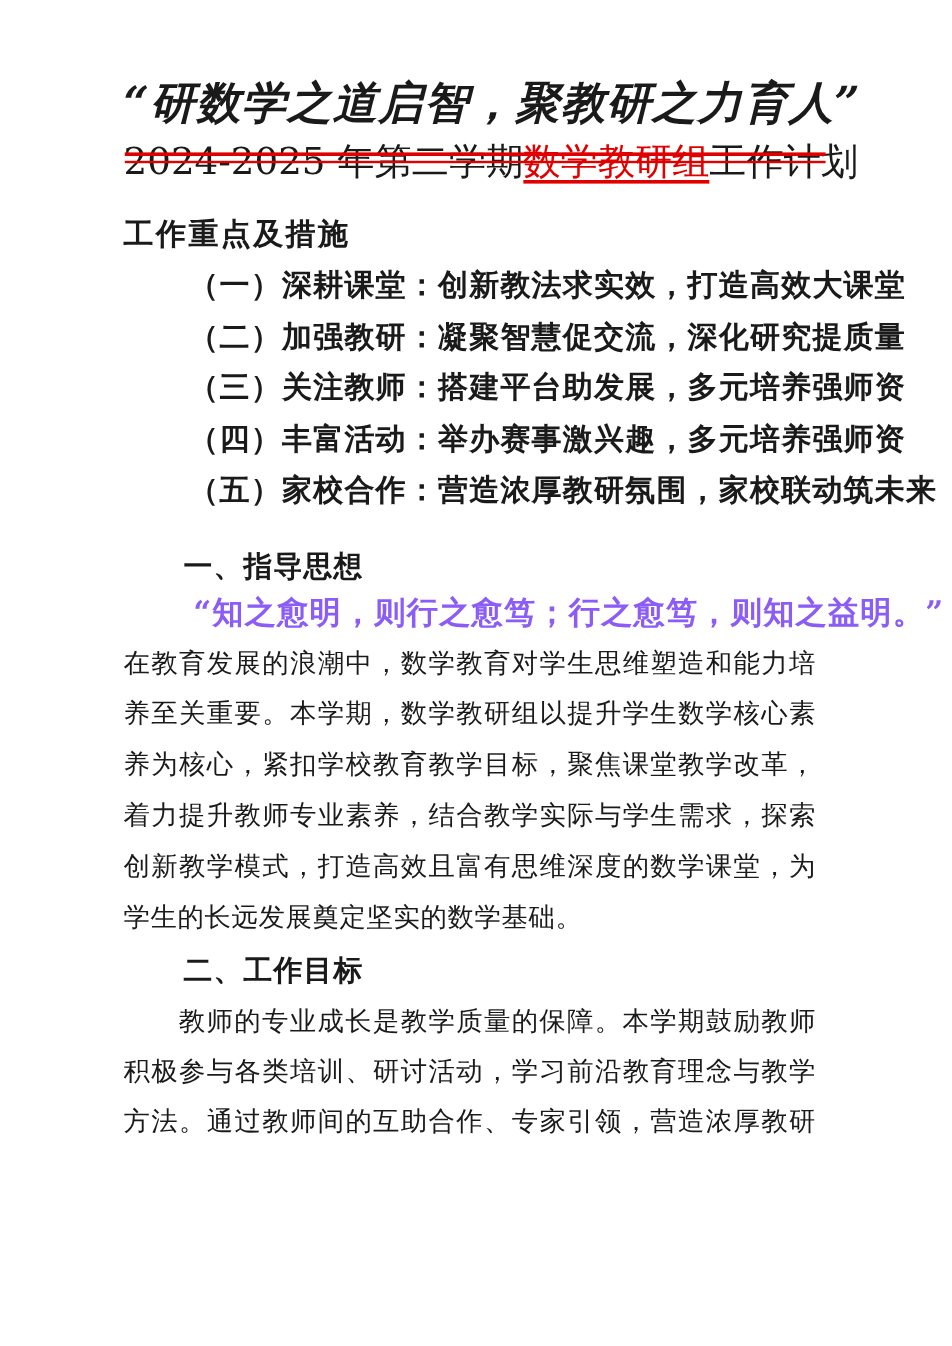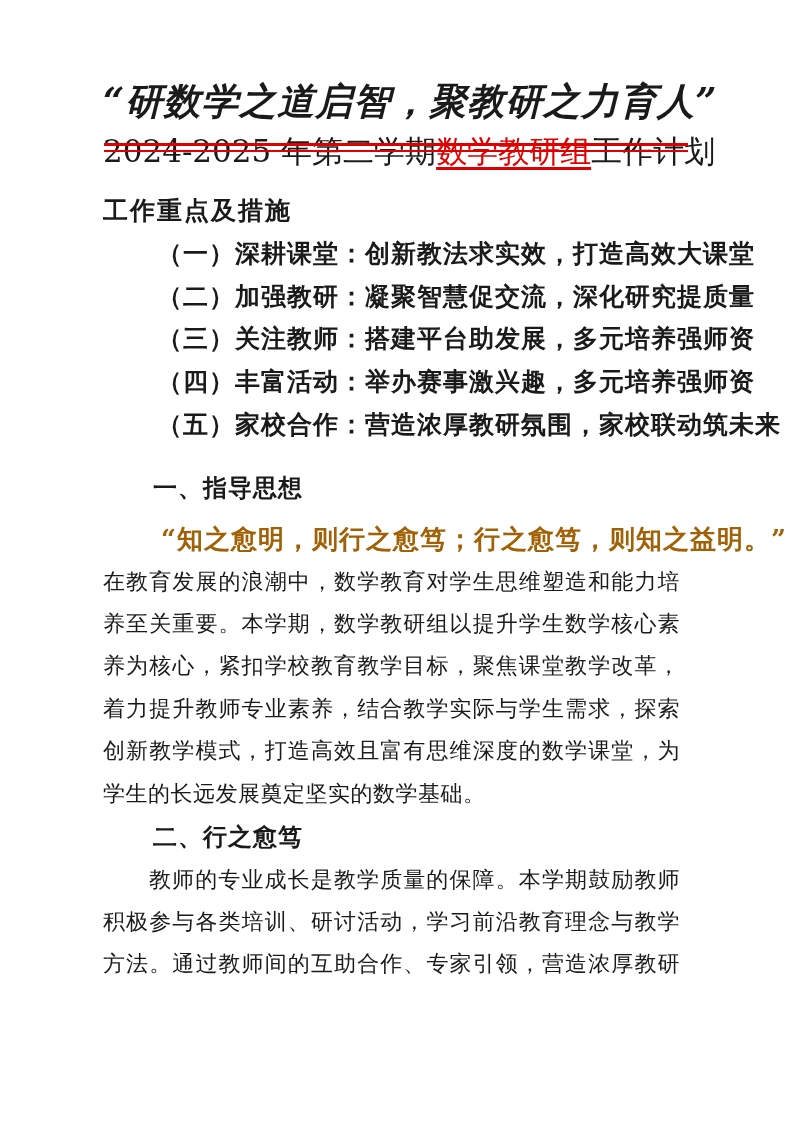--- a/index.html
+++ b/index.html
@@ -8,21 +8,21 @@
     background: #ffffff;
   }
   .page {
     position: relative;
     width: 793px;
     height: 1122px;
     margin: 0 auto;
     background: #ffffff;
     overflow: hidden;
     box-sizing: border-box;
-    padding: 76px 113px 0 103px;
+    padding: 60px 113px 0 103px;
     color: #1a1a1a;
     font-family: "DejaVu Serif", serif;
   }
 
   
   .doc-title {
     margin: 0;
     font-size: 37px;
     line-height: 50px;
     font-weight: 700;
@@ -84,23 +84,23 @@
     padding-left: 50px;
     font-family: "DejaVu Sans", sans-serif;
     font-weight: 700;
     font-size: 24px;
     line-height: 30px;
     letter-spacing: 1px;
   }
   .sec-heading.second { margin-top: 6px; }
 
   .quote {
-    margin-top: 20px;
+    margin-top: 8px;
     padding-left: 58px;
-    color: #a16207;
+    color: #8b5cf6;
     font-size: 26px;
     line-height: 33px;
     font-weight: 600;
     letter-spacing: 1px;
     white-space: nowrap;
   }
 
   .body-par {
     margin: 5px 0 0 0;
     font-size: 22px;
@@ -144,18 +144,18 @@
     <li>（四）丰富活动：举办赛事激兴趣，多元培养强师资</li>
     <li>（五）家校合作：营造浓厚教研氛围，家校联动筑未来</li>
   </ul>
 
   <h2 class="sec-heading">一、指导思想</h2>
 
   <div class="quote">“知之愈明，则行之愈笃；行之愈笃，则知之益明。”</div>
 
   <p class="body-par p1">在教育发展的浪潮中，数学教育对学生思维塑造和能力培养至关重要。本学期，数学教研组以提升学生数学核心素养为核心，紧扣学校教育教学目标，聚焦课堂教学改革，着力提升教师专业素养，结合教学实际与学生需求，探索创新教学模式，打造高效且富有思维深度的数学课堂，为学生的长远发展奠定坚实的数学基础。</p>
 
-  <h2 class="sec-heading second">二、行之愈笃</h2>
+  <h2 class="sec-heading second">二、工作目标</h2>
 
 
   <p class="body-par p2">教师的专业成长是教学质量的保障。本学期鼓励教师积极参与各类培训、研讨活动，学习前沿教育理念与教学方法。通过教师间的互助合作、专家引领，营造浓厚教研氛围，助</p>
 
 </div>
 
 </body></html>

